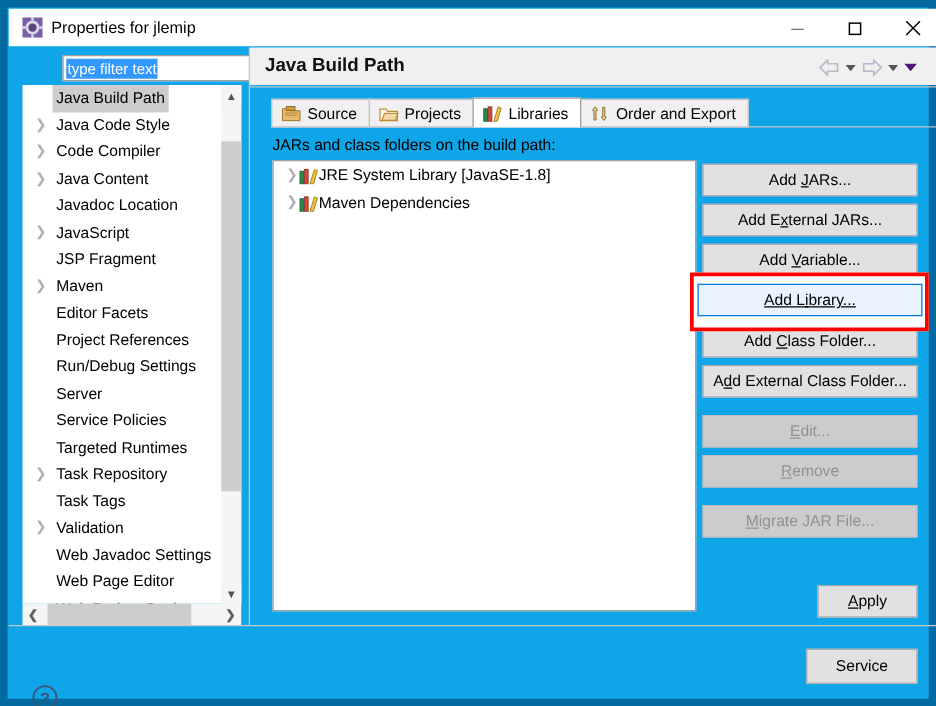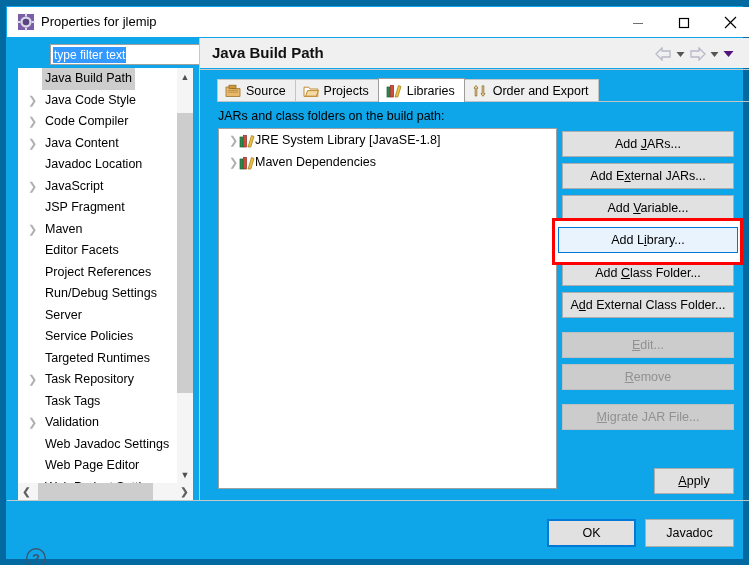--- a/index.html
+++ b/index.html
@@ -317,20 +317,21 @@
     text-align: center;
   }
   .btn.disabled {
     color: #919191;
     background: #cccccc;
     border-color: #bfbfbf;
   }
   .btn.focused {
     background: #e8f3fd;
     border: 1px solid #0078d7;
+    text-decoration: underline;
   }
   .btn u { text-decoration: underline; }
 
   
   .red-box {
     position: absolute;
     left: 546px; top: 212px;
     width: 191px; height: 47px;
     box-sizing: border-box;
     border: 3px solid #ff0000;
@@ -582,16 +583,15 @@
 
     <div class="bottom-rule"></div>
 
     <span class="help-icon">
       <svg width="22" height="22" viewBox="0 0 22 22">
         <circle cx="11" cy="11" r="9.2" fill="none" stroke="#3b566e" stroke-width="1.4"></circle>
         <text x="11" y="16" text-anchor="middle" font-family="Liberation Sans, sans-serif" font-size="13" font-weight="bold" fill="#3b566e">?</text>
       </svg>
     </span>
 
-    <div class="btn-ok">OK</div>
-    <div class="btn-cancel">Javadoc</div>
+    <div class="btn-cancel">Service</div>
   </div>
 </div>
 
 </body></html>

